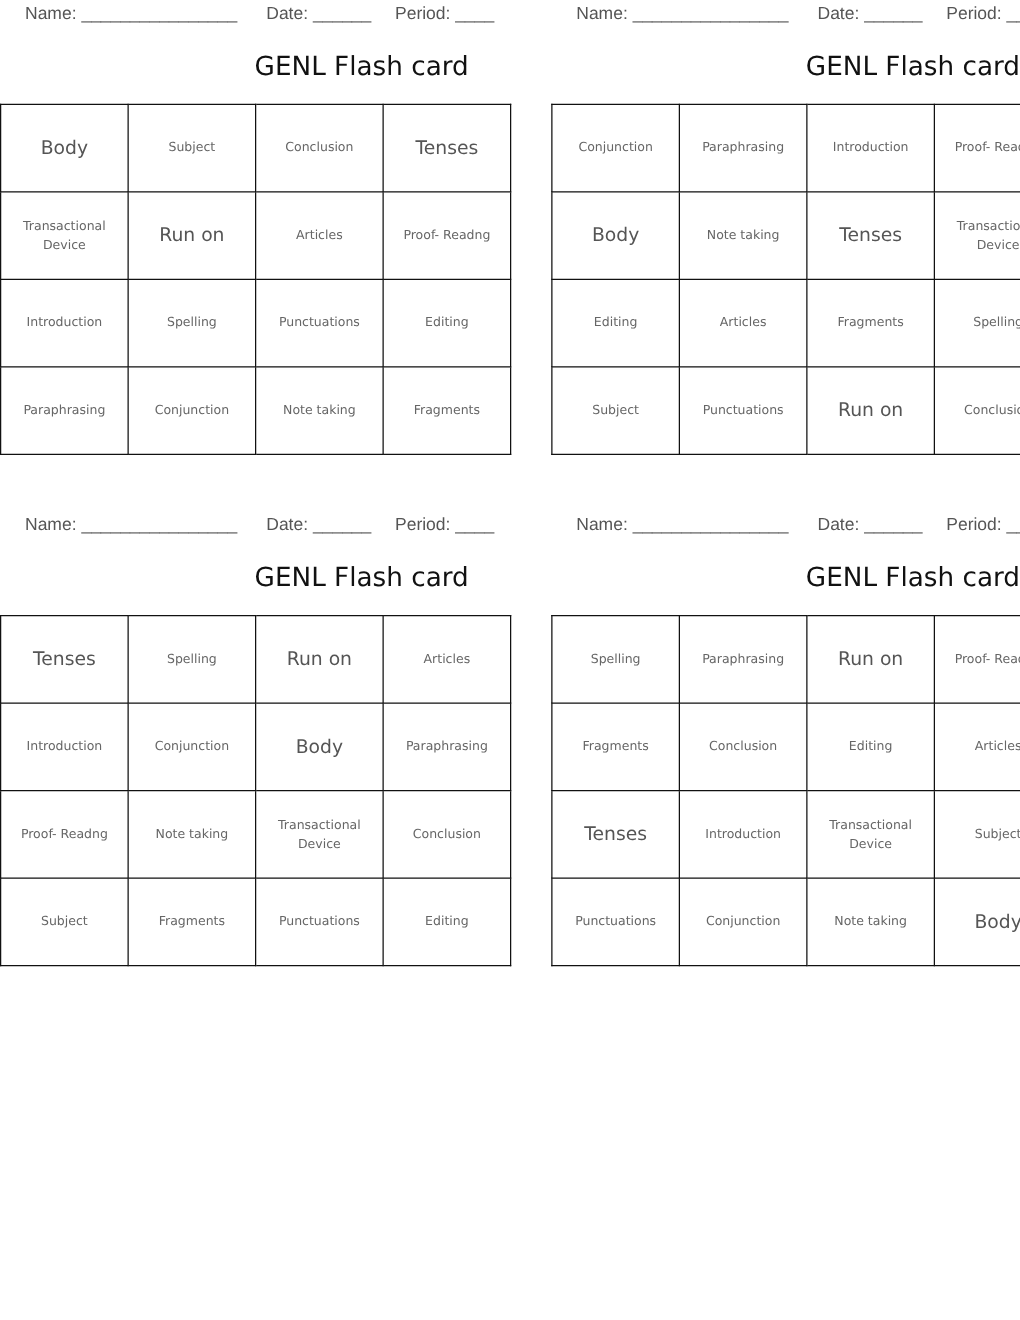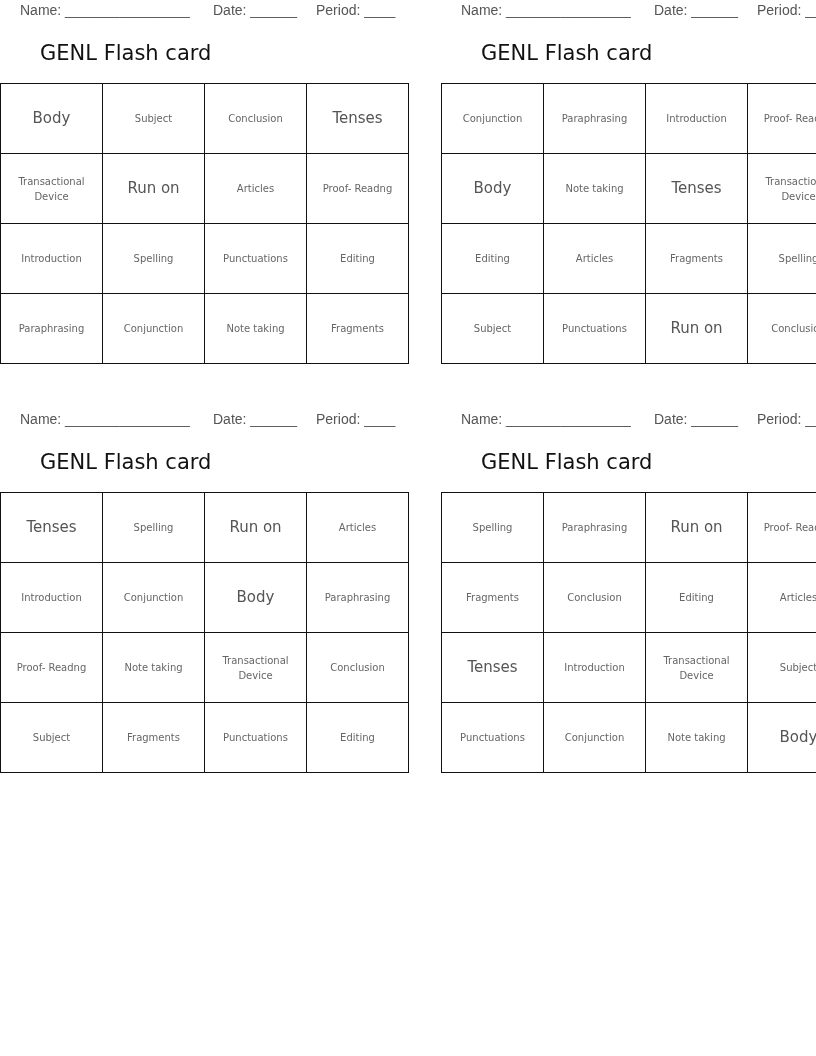--- a/index.html
+++ b/index.html
@@ -5,24 +5,23 @@
     html, body { margin: 0; padding: 0; background: #ffffff; }
     body { width: 816px; height: 1056px; position: relative; overflow: hidden; }
     .card { position: absolute; width: 375px; }
     .header-line {
       position: absolute; top: 0; left: 0; width: 380px; height: 20px;
       font-family: "Liberation Sans", sans-serif; font-size: 14px; color: #555555;
       white-space: nowrap;
     }
     .header-line span { position: absolute; top: 2px; padding-left: 20px; }
     .title {
-      position: absolute; top: 41px; left: 0; width: 375px; text-align: left;
+      position: absolute; top: 41px; left: 0; width: 375px; text-align: right;
       font-family: "DejaVu Sans", sans-serif; font-size: 21px; color: #111111;
       letter-spacing: 0px;
-      padding-left: 40px;
     }
     .grid {
       position: absolute; top: 83px; left: 0;
       border-collapse: collapse; table-layout: fixed;
       width: 375px; height: 280px;
     }
     .grid td {
       border: 1px solid #111111; width: 93px; height: 69px;
       text-align: center; vertical-align: middle; padding: 0 4px;
       font-family: "DejaVu Sans", sans-serif; font-size: 10px; color: #666666;

